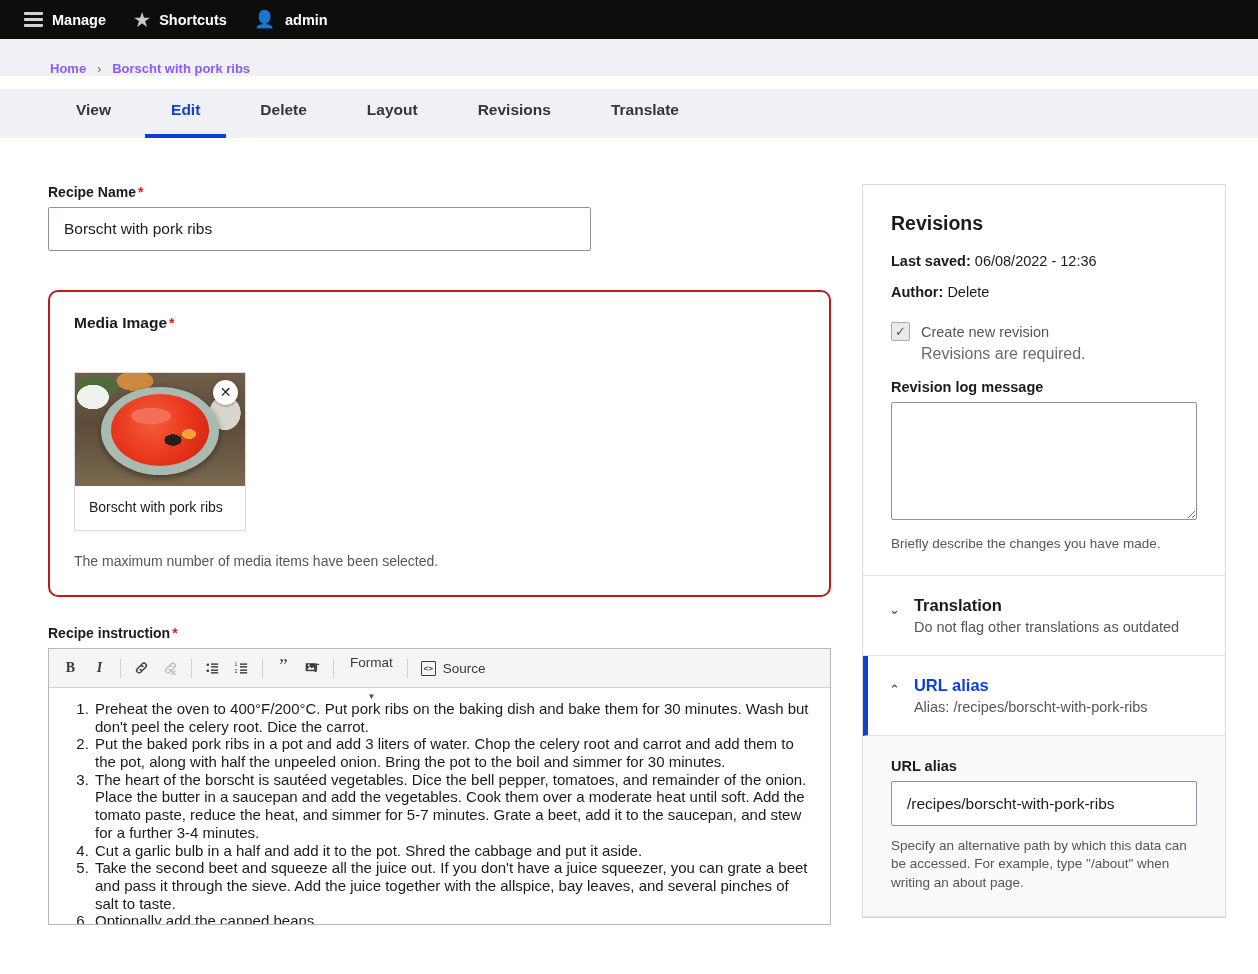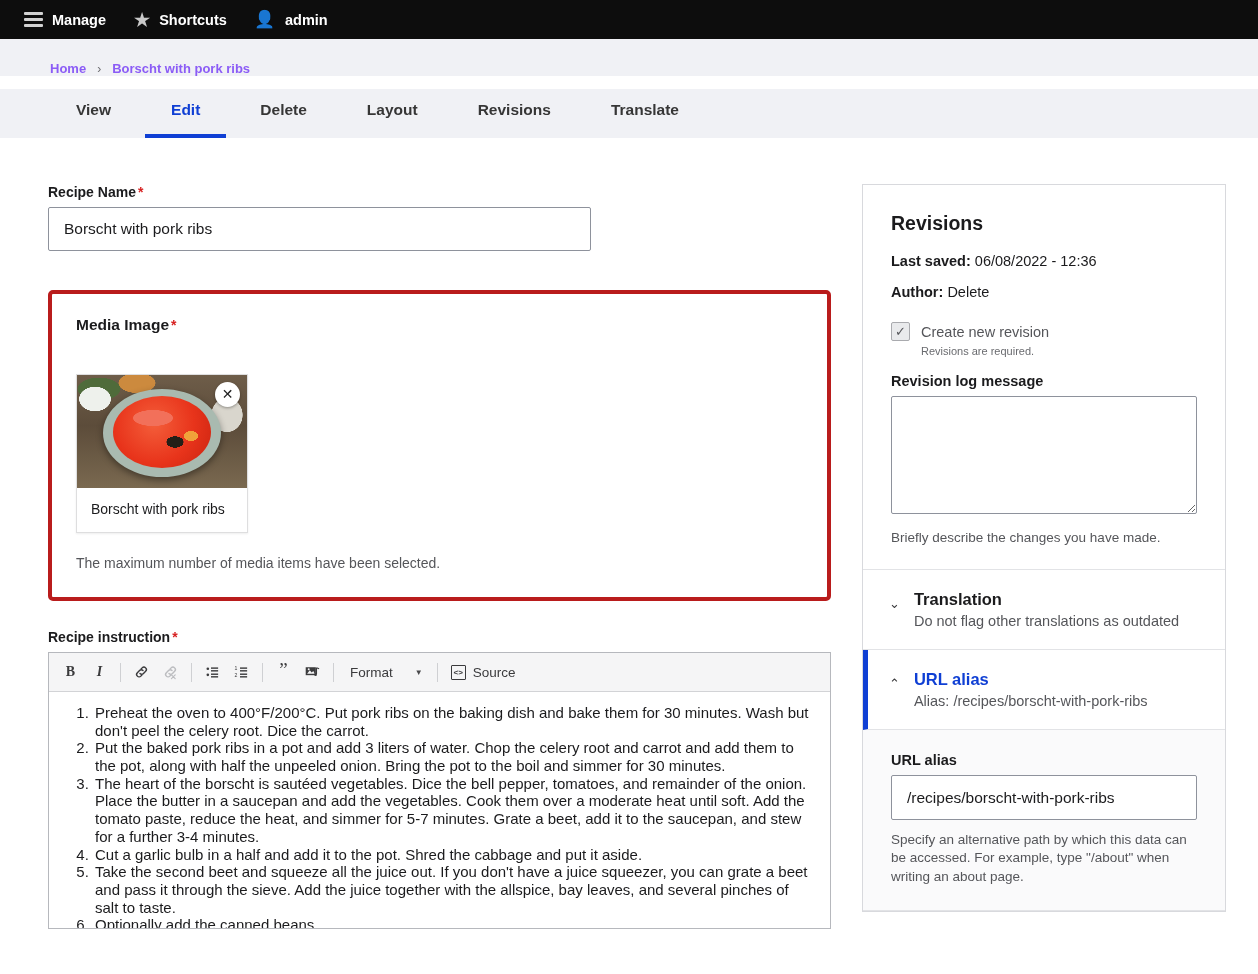--- a/index.html
+++ b/index.html
@@ -124,22 +124,22 @@
     font-size: 15.5px;
     color: #1b1b1d;
     font-family: "Liberation Sans", sans-serif;
     background: #fff;
   }
 
   .field-block { margin-bottom: 39px; }
 
   
   .media-fieldset {
-    border: 4px solid #b91c1c;
-    border-radius: 5px;
+    border: 2px solid #b91c1c;
+    border-radius: 10px;
     padding: 22px 24px 26px 24px;
     background: #fff;
     width: 783px;
   }
   .media-fieldset .legend {
     font-size: 15.5px; font-weight: bold; color: #1b1b1d;
     margin-bottom: 40px; display: block;
   }
   .media-card {
     width: 172px;
@@ -231,20 +231,21 @@
     background: transparent; border: none;
     font-family: "Liberation Serif", serif;
   }
   .tbtn.disabled { color: #bcbdc0; cursor: default; }
   .tsep { width: 1px; height: 19px; background: #cfd0d3; margin: 0 5px; }
   .format-select {
     display: flex; align-items: center; gap: 22px;
     font-size: 13.5px; color: #3b3b3d;
     padding: 0 7px 0 9px; height: 27px; cursor: pointer;
     font-family: "Liberation Sans", sans-serif;
+    flex-direction: column;
   }
   .caret { font-size: 8px; color: #4a4a4c; }
   .source-btn {
     display: flex; align-items: center; gap: 7px;
     font-size: 13.5px; color: #3b3b3d; cursor: pointer;
     padding: 0 6px; height: 27px;
     font-family: "Liberation Sans", sans-serif;
   }
   .src-icon {
     width: 15px; height: 15px;
@@ -289,21 +290,21 @@
     display: flex; align-items: center; gap: 11px; margin: 22px 0 4px 0;
   }
   .checkbox {
     width: 19px; height: 19px; border: 1px solid #a9aaae;
     background: #e9eaec; border-radius: 2px;
     display: flex; align-items: center; justify-content: center;
     color: #55565a; font-size: 13px; cursor: pointer;
   }
   .checkrow label { font-size: 14.5px; color: #55565a; cursor: pointer; }
   .check-desc {
-    font-size: 11px; color: #6a6b6f; margin: 3px 0 16px 30px;
+    font-size: 16px; color: #6a6b6f; margin: 3px 0 16px 30px;
   }
   .side-label {
     font-size: 14.5px; font-weight: bold; color: #1b1b1d;
     display: block; margin-bottom: 7px;
   }
   .revision-textarea {
     width: 100%; height: 118px;
     border: 1px solid #8e929c; border-radius: 2px;
     resize: vertical; background: #fff;
     font-family: "Liberation Sans", sans-serif; font-size: 14px;

